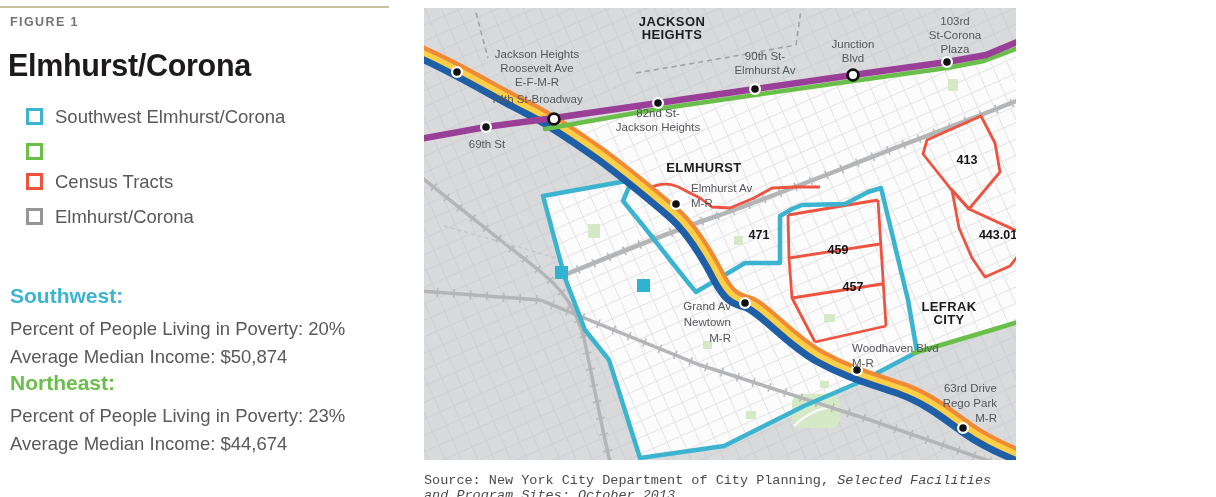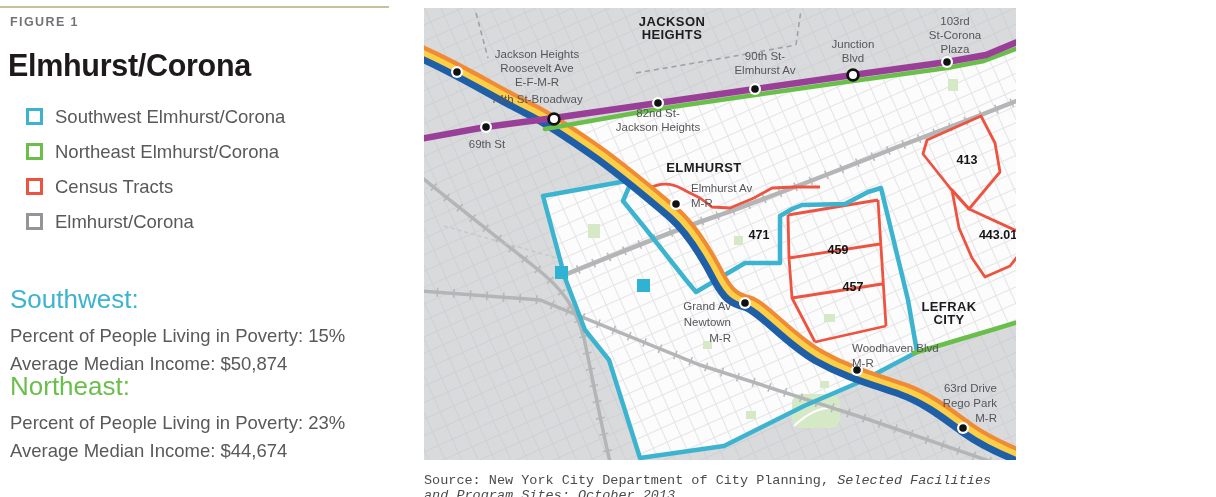--- a/index.html
+++ b/index.html
@@ -16,21 +16,21 @@
   .legend li{display:flex;gap:12px;margin-bottom:9px;font-size:18.5px;color:#58595b;line-height:26px;}
   .legend .txt{max-width:340px;}
   .sq{flex:0 0 17px;width:17px;height:17px;box-sizing:border-box;margin-top:4px;}
   .sq-sw{border:3px solid var(--southwest-teal);}
   .sq-ne{border:3px solid var(--northeast-green);}
   .sq-ct{border:3px solid var(--census-red);}
   .sq-ec{border:3px solid var(--boundary-gray);}
   .sq-fh{background:var(--shelter-cyan);}
   .stat{position:absolute;left:10px;width:405px;}
   .stat1{top:284px;} .stat2{top:371px;}
-  .stat .head{font-size:26px;font-weight:normal;margin-bottom:7px;}
+  .stat .head{font-size:21px;font-weight:bold;margin-bottom:7px;}
   .c-sw{color:var(--southwest-teal);} .c-ne{color:var(--northeast-green);}
   .stat .line{font-size:18.5px;color:#58595b;line-height:27.5px;}
 
   
   .map{position:absolute;left:424px;top:8px;width:792px;height:452px;display:block;}
   .st-purple{stroke:var(--subway-purple);stroke-width:6.5;fill:none;stroke-linecap:round;stroke-linejoin:round;}
   .st-green{stroke:var(--northeast-green);stroke-width:4.5;fill:none;stroke-linecap:round;stroke-linejoin:round;}
   .st-teal{stroke:var(--southwest-teal);stroke-width:4.5;fill:none;stroke-linejoin:round;}
   .st-red{stroke:var(--census-red);stroke-width:2.8;fill:none;stroke-linejoin:round;}
   .st-blue{stroke:var(--subway-blue);stroke-width:15;fill:none;stroke-linecap:round;stroke-linejoin:round;}
@@ -57,35 +57,34 @@
   <div class="figure-label">FIGURE 1</div>
   <div class="title">Elmhurst/Corona</div>
 
   <ul class="legend">
     <li>
       <span class="sq sq-sw"></span>
       <span class="txt">Southwest Elmhurst/Corona</span>
       </li>
     <li>
       <span class="sq sq-ne"></span>
-      <span class="txt">Northeast Elmhurst/Corona</span>
       </li>
     <li>
       <span class="sq sq-ct"></span>
       <span class="txt">Census Tracts</span>
       </li>
     <li>
       <span class="sq sq-ec"></span>
       <span class="txt">Elmhurst/Corona</span>
       </li>
   </ul>
 
   <div class="stat stat1">
     <div class="head c-sw">Southwest:</div>
-    <div class="line">Percent of People Living in Poverty: 15%</div>
+    <div class="line">Percent of People Living in Poverty: 20%</div>
     <div class="line">Average Median Income: $50,874</div>
   </div>
   <div class="stat stat2">
     <div class="head c-ne">Northeast:</div>
     <div class="line">Percent of People Living in Poverty: 23%</div>
     <div class="line">Average Median Income: $44,674</div>
   </div>
 
   <svg class="map" viewBox="0 0 792 452">
     <defs>

